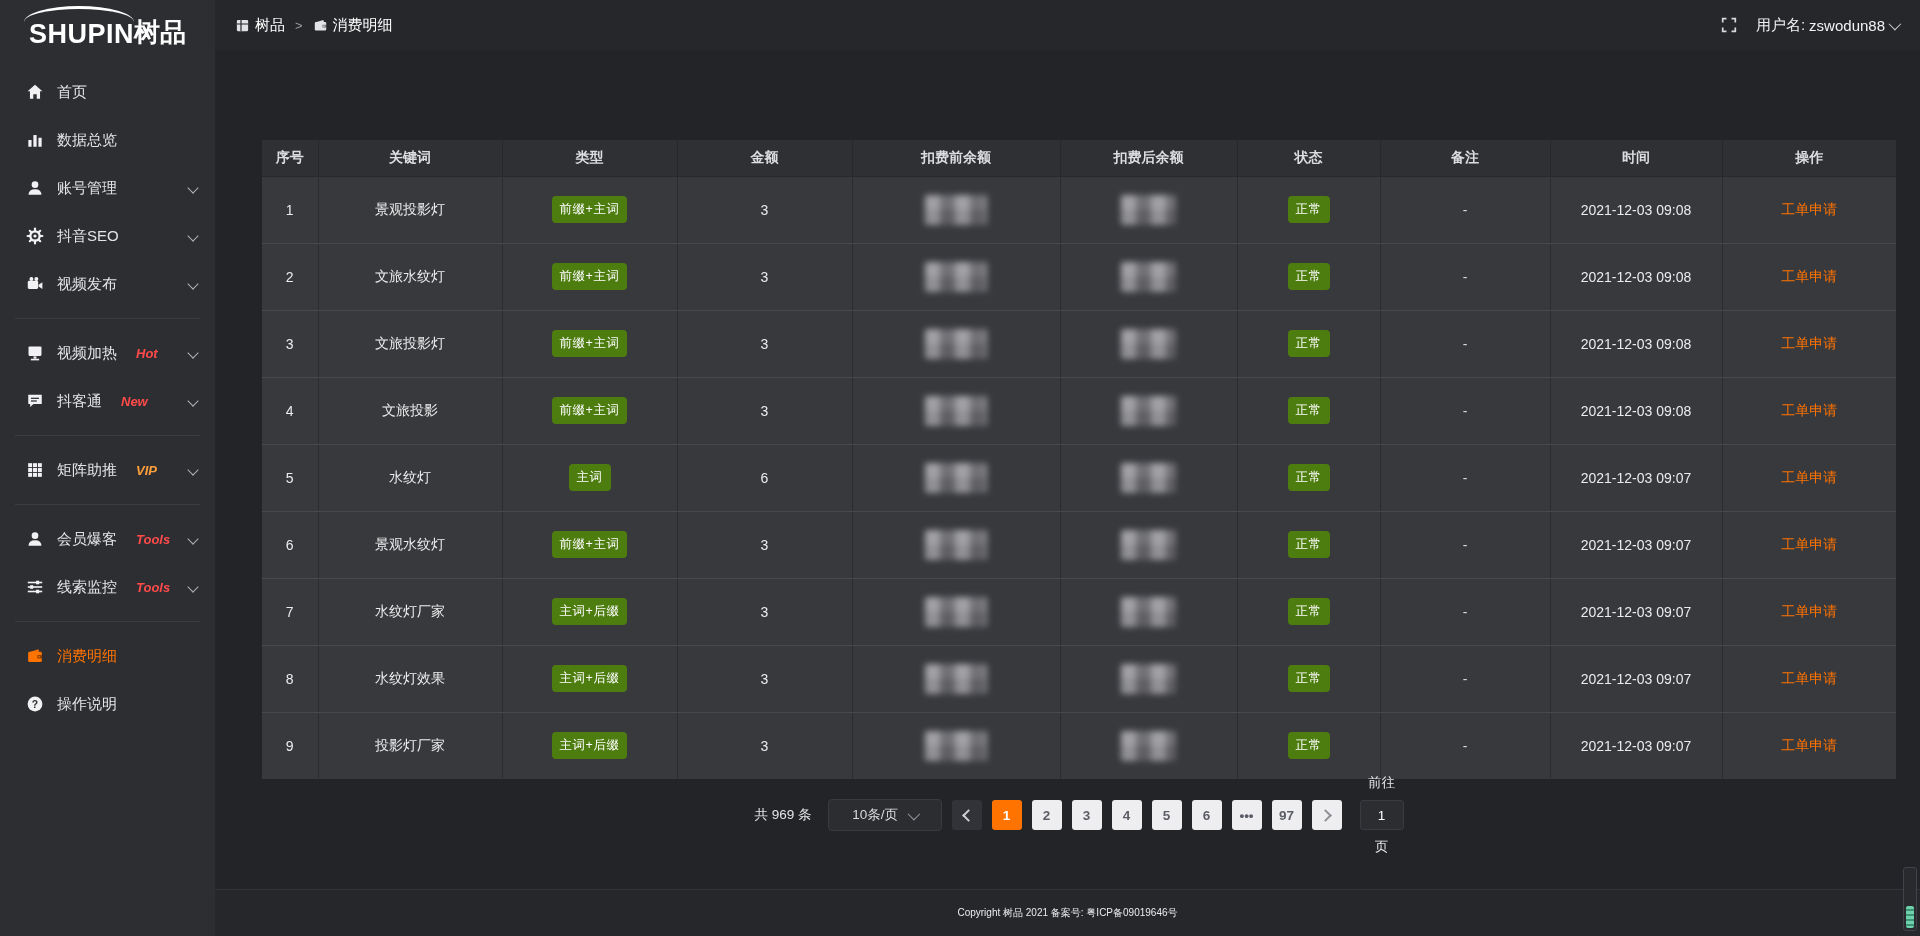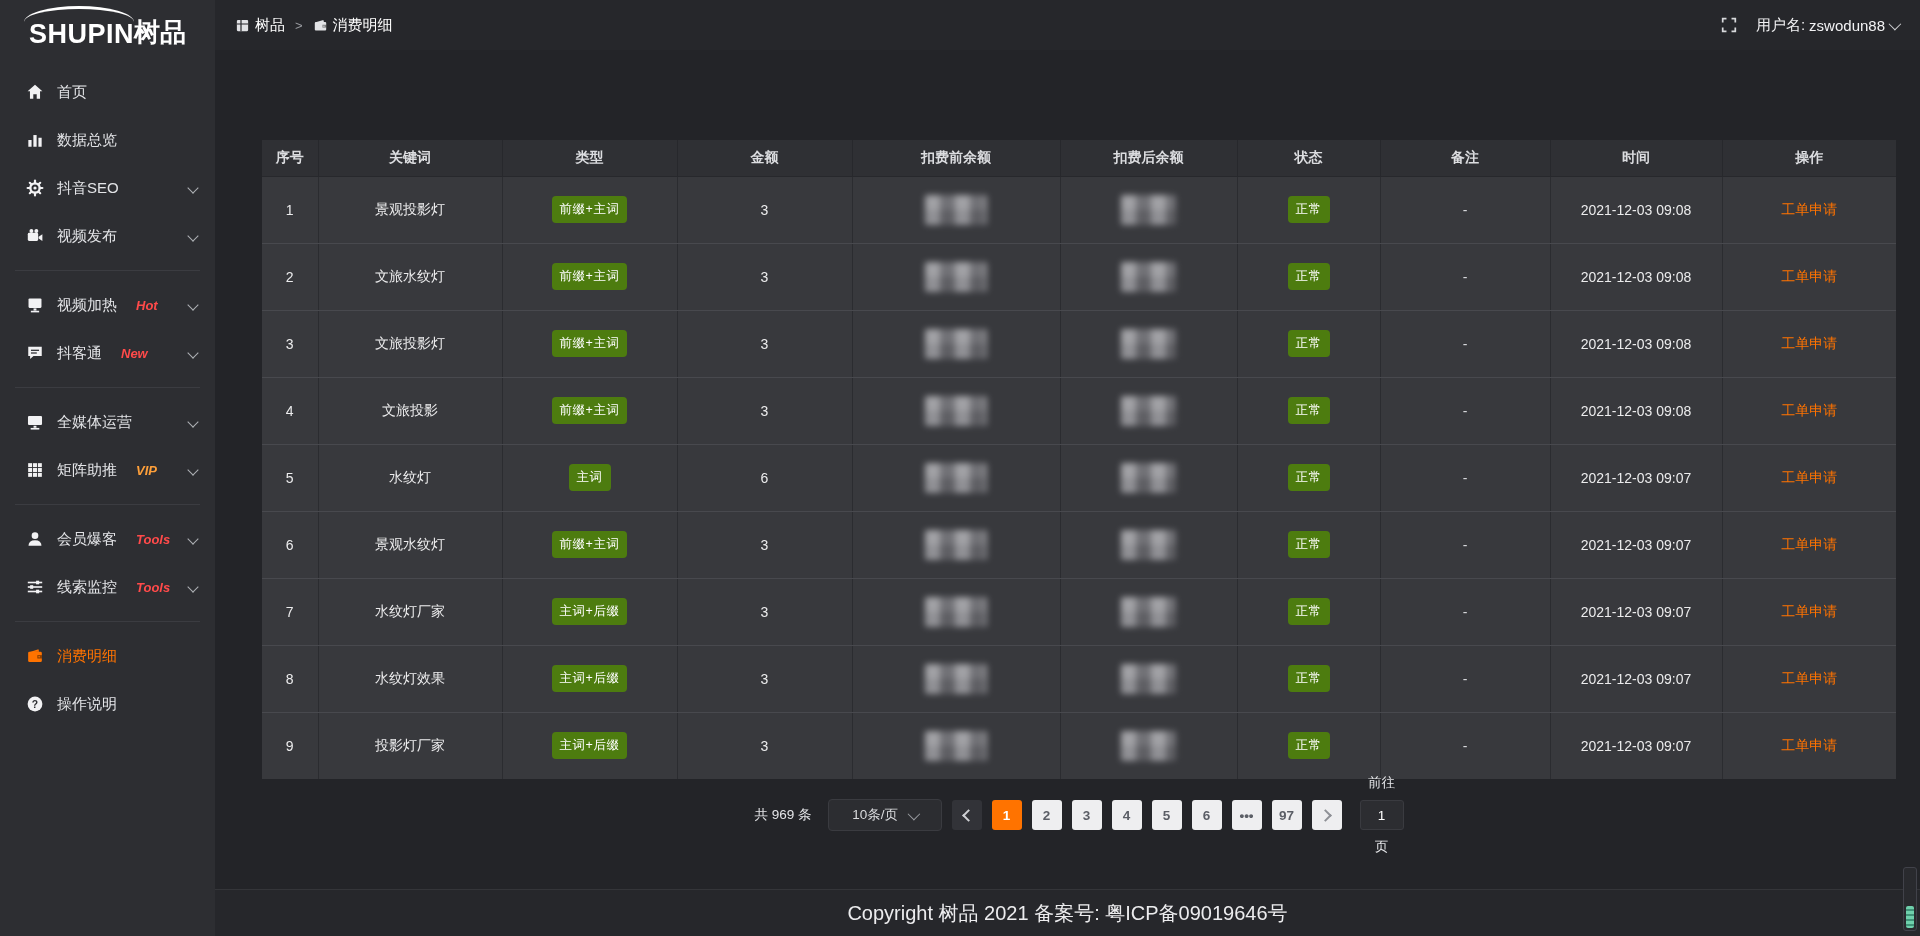--- a/index.html
+++ b/index.html
@@ -121,21 +121,21 @@
   .pg-input {
     width:44px; height:30px; background:#2c2d31; border:1px solid #3a3b40; border-radius:3px;
     color:#fff; text-align:center; font-size:13.5px; font-family:inherit;
   }
 
   
   .footer {
     position:absolute; left:215px; right:0; bottom:0; height:47px;
     background:#26272b; border-top:1px solid #343539;
     display:flex; align-items:center; justify-content:center;
-    color:#ececee; font-size:20px;
+    color:#ececee; font-size:10px;
   }
 
   
   .mini-scroll {
     position:absolute; right:3px; bottom:5px; width:14px; height:64px; z-index:9;
     background:#292a2e; border:1px solid #41424a; border-radius:3px; cursor:pointer;
   }
   .mini-scroll .thumb {
     position:absolute; left:2px; right:2px; bottom:2px; height:22px; border-radius:2px;
     background:repeating-linear-gradient(180deg,#6fd0ac 0 3px,#3f9478 3px 5px);
@@ -161,20 +161,30 @@
       </div>
       <div class="menu-item">
         <span class="mi-icon">
           <svg viewBox="0 0 20 20" fill="currentColor">
             <rect x="2.6" y="10" width="3.6" height="7.5"></rect>
             <rect x="8.2" y="4.5" width="3.6" height="13"></rect>
             <rect x="13.8" y="7.5" width="3.6" height="10"></rect>
           </svg>
         </span>
         <span>数据总览</span>
+      </div>
+      <div class="menu-item">
+        <span class="mi-icon">
+          <svg viewBox="0 0 20 20" fill="currentColor">
+            <circle cx="10" cy="6.3" r="3.7"></circle>
+            <path d="M2.8 17.6 Q2.8 11.3 10 11.3 Q17.2 11.3 17.2 17.6 Z"></path>
+          </svg>
+        </span>
+        <span>账号管理</span>
+        <span class="mi-chev"></span>
       </div>
       <div class="menu-item">
         <span class="mi-icon">
           <svg viewBox="0 0 20 20">
             <g stroke="currentColor" stroke-width="2.4" stroke-linecap="round">
               <line x1="10" y1="1.8" x2="10" y2="4.6"></line>
               <line x1="10" y1="15.4" x2="10" y2="18.2"></line>
               <line x1="1.8" y1="10" x2="4.6" y2="10"></line>
               <line x1="15.4" y1="10" x2="18.2" y2="10"></line>
               <line x1="4.2" y1="4.2" x2="6.2" y2="6.2"></line>
@@ -222,31 +232,20 @@
               <line x1="5.5" y1="7" x2="14.5" y2="7"></line>
               <line x1="5.5" y1="10" x2="12" y2="10"></line>
             </g>
           </svg>
         </span>
         <span>抖客通</span>
         <span class="mi-tag red">New</span>
         <span class="mi-chev"></span>
       </div>
       <div class="menu-divider"></div>
-      <div class="menu-item">
-        <span class="mi-icon">
-          <svg viewBox="0 0 20 20" fill="currentColor">
-            <rect x="2.2" y="3.2" width="15.6" height="10.2" rx="1.2"></rect>
-            <rect x="8.4" y="14.2" width="3.2" height="2.2"></rect>
-            <rect x="5.2" y="16.6" width="9.6" height="1.8"></rect>
-          </svg>
-        </span>
-        <span>全媒体运营</span>
-        <span class="mi-chev"></span>
-      </div>
       <div class="menu-item">
         <span class="mi-icon">
           <svg viewBox="0 0 20 20" fill="currentColor">
             <rect x="2.4" y="2.4" width="4.4" height="4.4"></rect>
             <rect x="7.8" y="2.4" width="4.4" height="4.4"></rect>
             <rect x="13.2" y="2.4" width="4.4" height="4.4"></rect>
             <rect x="2.4" y="7.8" width="4.4" height="4.4"></rect>
             <rect x="7.8" y="7.8" width="4.4" height="4.4"></rect>
             <rect x="13.2" y="7.8" width="4.4" height="4.4"></rect>
             <rect x="2.4" y="13.2" width="4.4" height="4.4"></rect>

